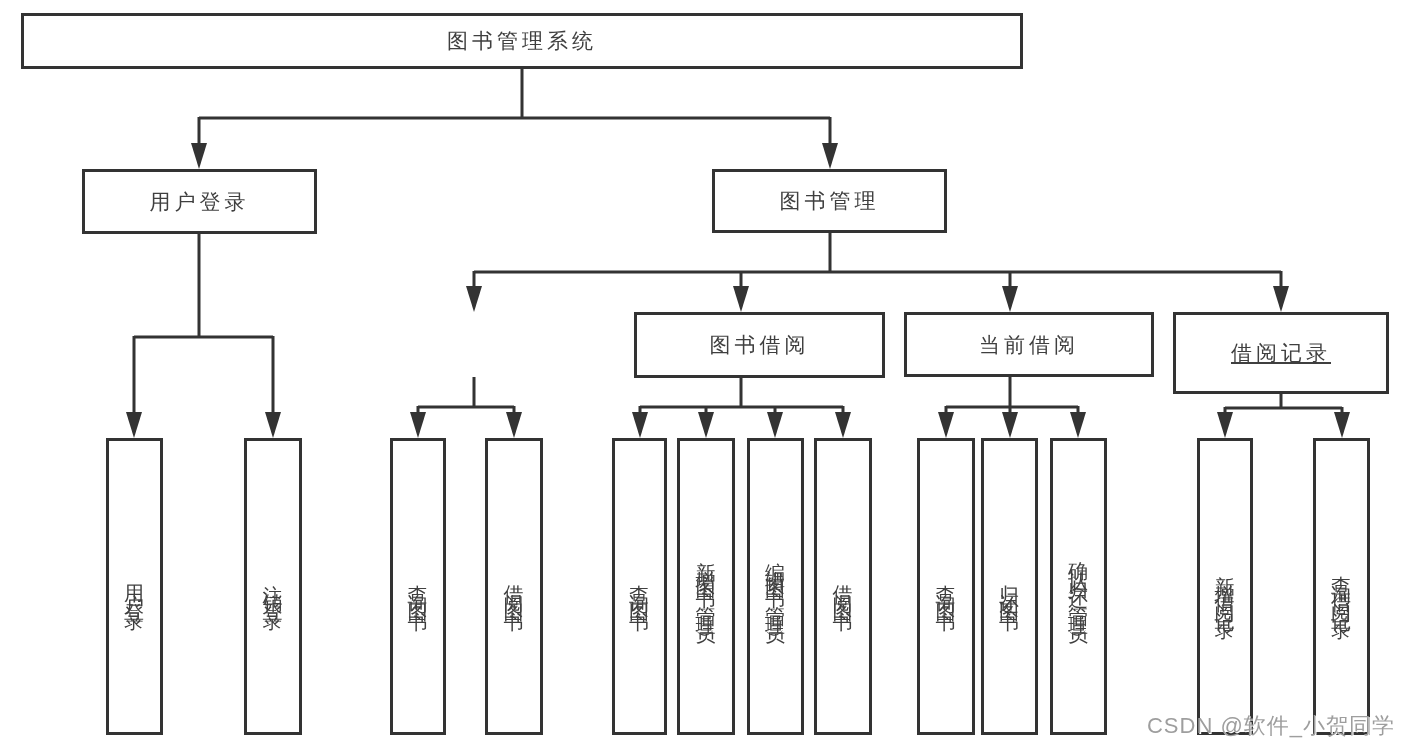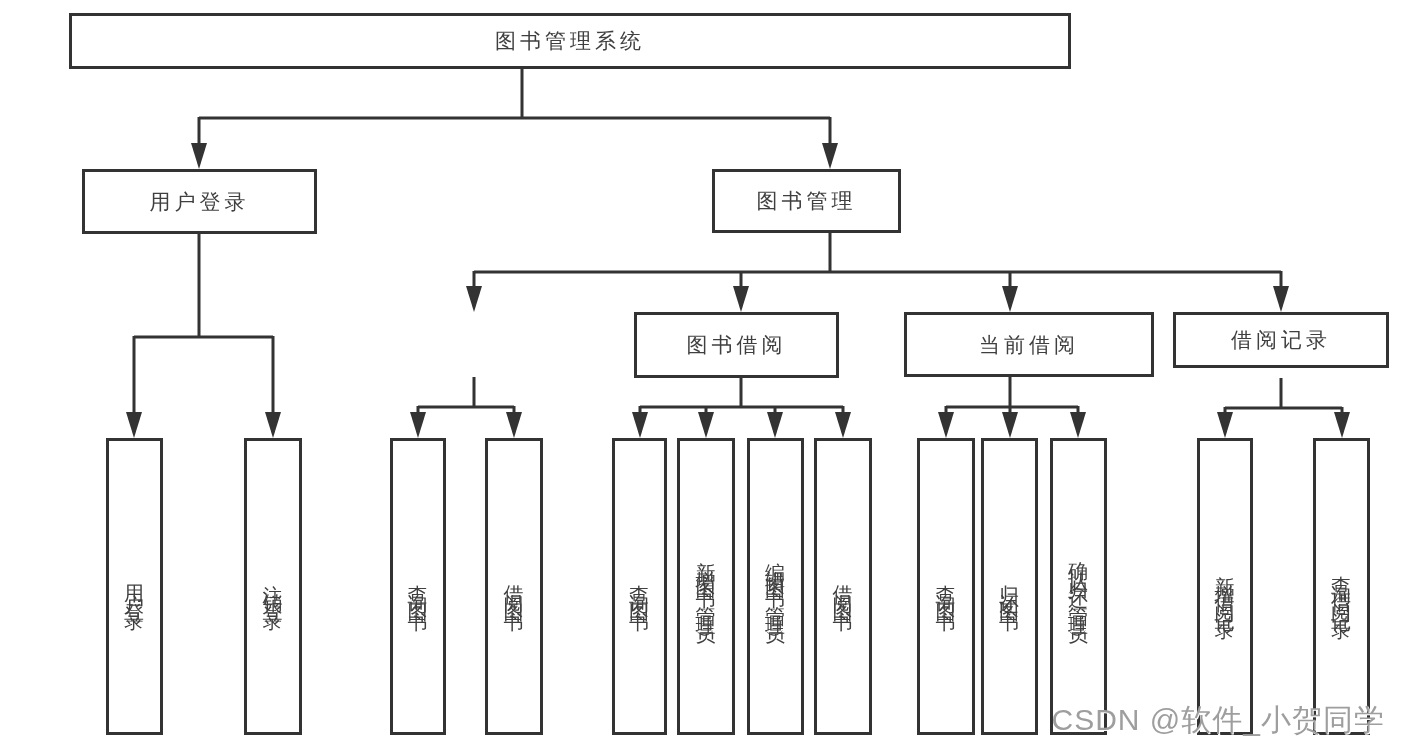--- a/index.html
+++ b/index.html
@@ -49,47 +49,47 @@
     font-size: 20px;
     z-index: 1;
   }
   .leaf span {
     writing-mode: vertical-rl;
     text-orientation: mixed;
     letter-spacing: 9px;
     line-height: 1;
   }
   
-  .n-root        { left: 21px;   top: 13px;  width: 1002px; height: 56px; margin-left: 48px; }
+  .n-root        { left: 21px;   top: 13px;  width: 1002px; height: 56px; }
   .n-user-login  { left: 82px;   top: 169px; width: 235px;  height: 65px; }
-  .n-book-mgmt   { left: 712px;  top: 169px; width: 189px;  height: 64px; }
+  .n-book-mgmt   { left: 712px;  top: 169px; width: 235px;  height: 64px; }
   .n-new-rec     { left: 363px;  top: 312px; width: 222px;  height: 65px; }
-  .n-borrow      { left: 634px;  top: 312px; width: 205px;  height: 66px; }
+  .n-borrow      { left: 634px;  top: 312px; width: 251px;  height: 66px; }
   .n-current     { left: 904px;  top: 312px; width: 250px;  height: 65px; }
-  .n-records     { left: 1173px; top: 312px; width: 216px;  height: 56px; }
+  .n-records     { left: 1173px; top: 312px; width: 216px;  height: 82px; text-decoration: underline; }
   
   .l-ul1 { left: 106px;  width: 57px; }
   .l-ul2 { left: 244px;  width: 58px; }
   .l-nr1 { left: 390px;  width: 56px; }
   .l-nr2 { left: 485px;  width: 58px; }
   .l-bb1 { left: 612px;  width: 55px; }
   .l-bb2 { left: 677px;  width: 58px; }
   .l-bb3 { left: 747px;  width: 57px; }
   .l-bb4 { left: 814px;  width: 58px; }
   .l-cb1 { left: 917px;  width: 58px; }
   .l-cb2 { left: 981px;  width: 57px; }
   .l-cb3 { left: 1050px; width: 57px; }
   .l-br1 { left: 1197px; width: 56px; }
   .l-br2 { left: 1313px; width: 57px; }
   #watermark {
     position: absolute;
-    right: 20px;
+    right: 10px;
     bottom: 6px;
     color: #9e9e9e;
-    font-size: 30px;
+    font-size: 22px;
     letter-spacing: 1px;
     text-shadow: 1px 1px 0 #ffffff;
     z-index: 2;
     white-space: nowrap;
   }
 </style>
 </head>
 <body>
 
 <div id="canvas">

